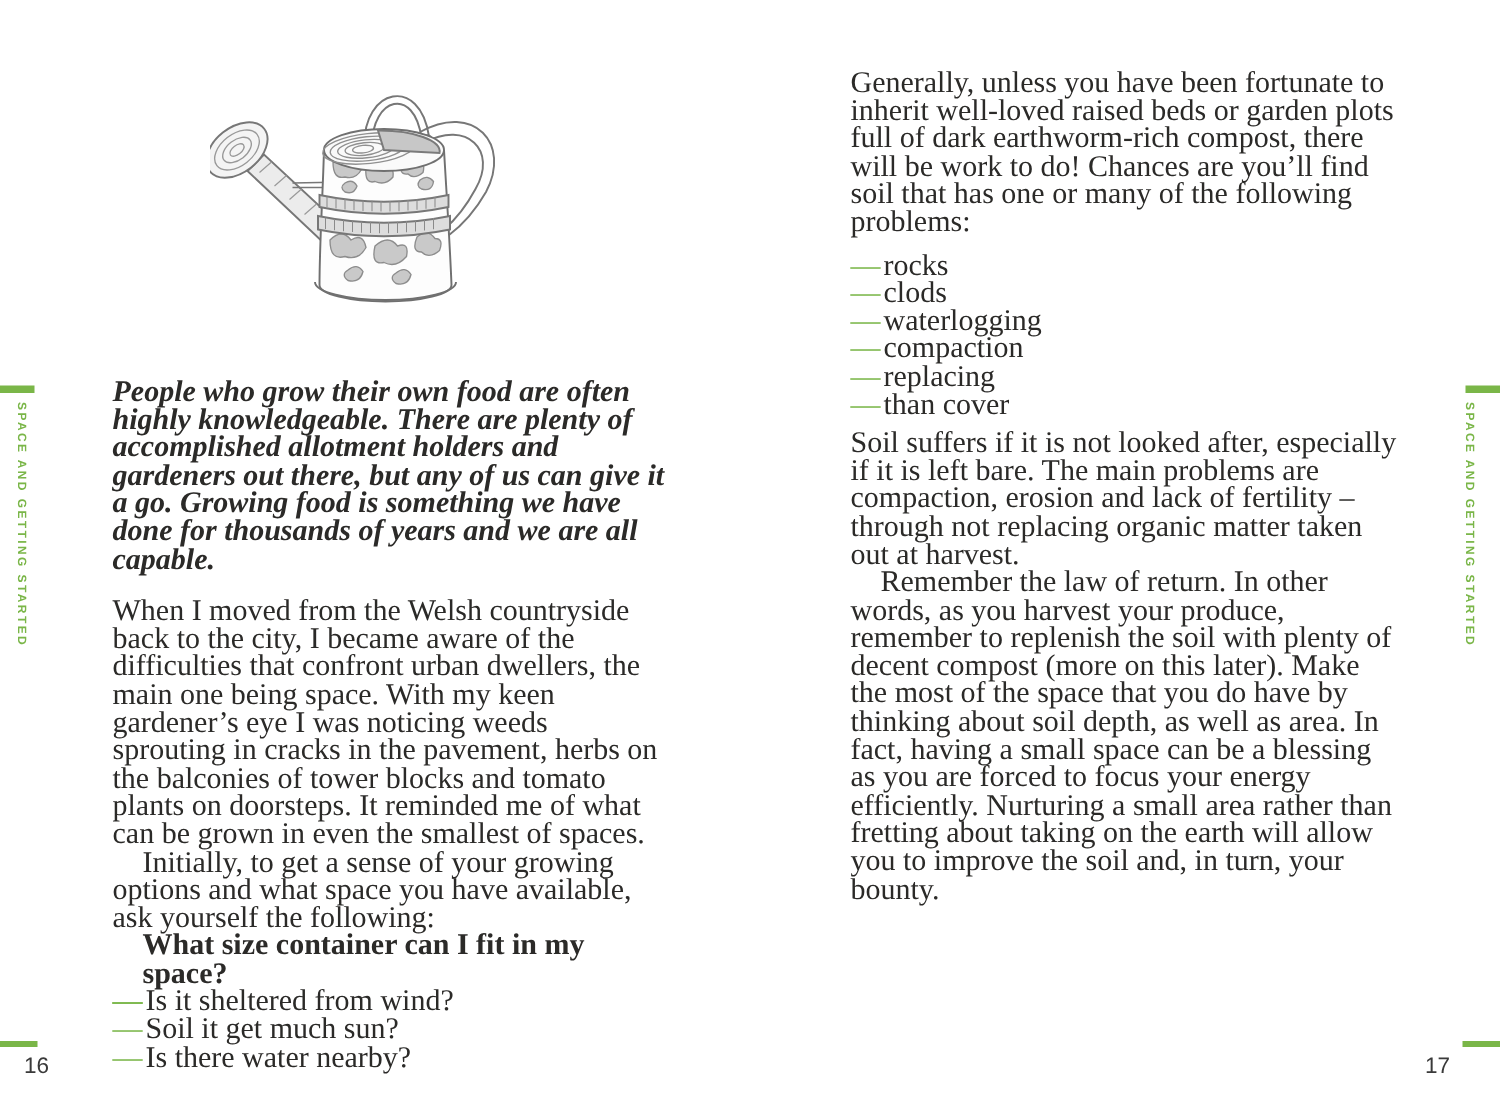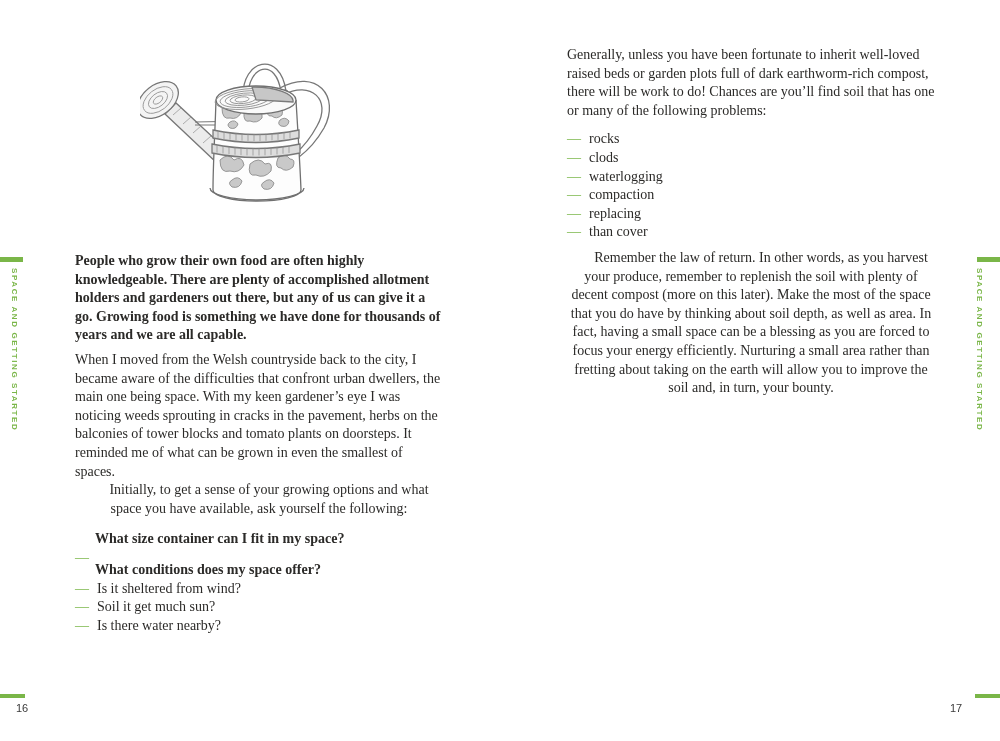--- a/index.html
+++ b/index.html
@@ -6,28 +6,28 @@
   html,body { background:#ffffff; }
   .spread {
     position:relative;
     width:1000px; height:741px;
     background:#ffffff;
     font-family:"Liberation Serif", serif;
     color:#2b2a28;
     overflow:hidden;
     --green:#7ab648;
   }
-  .col { position:absolute; font-size:14px; line-height:18.6px; }
+  .col { position:absolute; font-size:20px; line-height:18.6px; }
   .col-left  { left:75px;  top:252px; width:368px; }
   .col-right { left:567px; top:46px;  width:368px; }
 
-  .intro { font-weight:bold; margin-bottom:6px; }
-  .p-indent { text-indent:20px;text-align:center; }
-
-  .qa-group { margin-top:12px; }
+  .intro { font-weight:bold; margin-bottom:16px;font-style:italic; }
+  .p-indent { text-indent:20px; }
+
+  .qa-group { }
   .question { font-weight:bold; padding-left:20px; }
   .dash-line { position:relative; padding-left:22px; }
   .dash-line .dash { position:absolute; left:0; top:0; color:var(--green); }
 
   .problem-list { margin:10px 0 7px 0; }
 
   .sidebar-label {
     position:absolute;
     writing-mode:vertical-rl;
     font-family:"Liberation Sans", sans-serif;
@@ -42,21 +42,21 @@
 
   .bar { position:absolute; background:var(--green); }
   .bar-top-left     { left:0;     top:257px; width:23px; height:5px; }
   .bar-top-right    { left:977px; top:257px; width:23px; height:5px; }
   .bar-bottom-left  { left:0;     top:694px; width:25px; height:4px; }
   .bar-bottom-right { left:975px; top:694px; width:25px; height:4px; }
 
   .pagenum {
     position:absolute;
     font-family:"Liberation Sans", sans-serif;
-    font-size:11px;
+    font-size:15px;
     color:#3a3a3a;
   }
   .pn-left  { left:16px;  top:702px; }
   .pn-right { left:950px; top:702px; }
 
   .illustration { position:absolute; left:140px; top:42px; width:200px; height:165px; }
   .illustration svg { width:100%; height:100%; }
 </style>
 </head>
 <body>
@@ -142,21 +142,20 @@
     <p class="p-indent">Initially, to get a sense of your growing options and what space you have available, ask yourself the following:</p>
 
     <div class="qa-group">
       <div class="question">What size container can I fit in my space?</div>
       <div class="dash-line">
         <span class="dash">—</span>
       </div>
     </div>
 
     <div class="qa-group">
-      <div class="question">What conditions does my space offer?</div>
       <div class="dash-line">
         <span class="dash">—</span>
         <span>Is it sheltered from wind?</span>
       </div>
       <div class="dash-line">
         <span class="dash">—</span>
         <span>Soil it get much sun?</span>
       </div>
       <div class="dash-line">
         <span class="dash">—</span>
@@ -189,16 +188,17 @@
       <div class="dash-line">
         <span class="dash">—</span>
         <span>replacing</span>
       </div>
       <div class="dash-line">
         <span class="dash">—</span>
         <span>than cover</span>
       </div>
     </div>
 
+    <p>Soil suffers if it is not looked after, especially if it is left bare. The main problems are compaction, erosion and lack of fertility – through not replacing organic matter taken out at harvest.</p>
     <p class="p-indent">Remember the law of return. In other words, as you harvest your produce, remember to replenish the soil with plenty of decent compost (more on this later). Make the most of the space that you do have by thinking about soil depth, as well as area. In fact, having a small space can be a blessing as you are forced to focus your energy efficiently. Nurturing a small area rather than fretting about taking on the earth will allow you to improve the soil and, in turn, your bounty.</p>
   </div>
 
 </div>
 
 </body></html>

